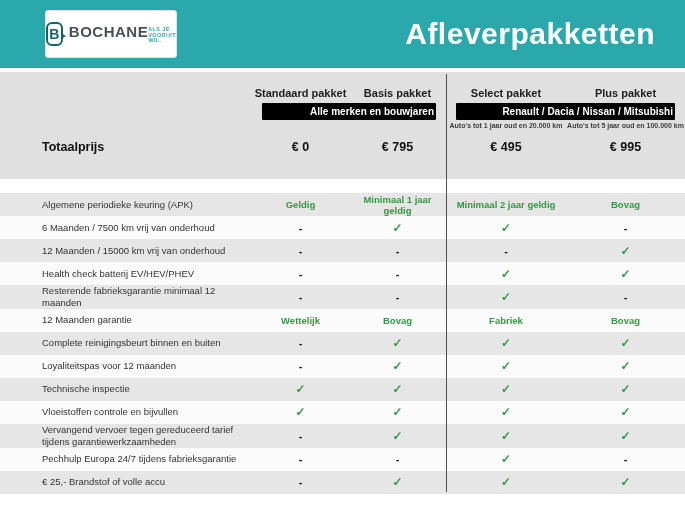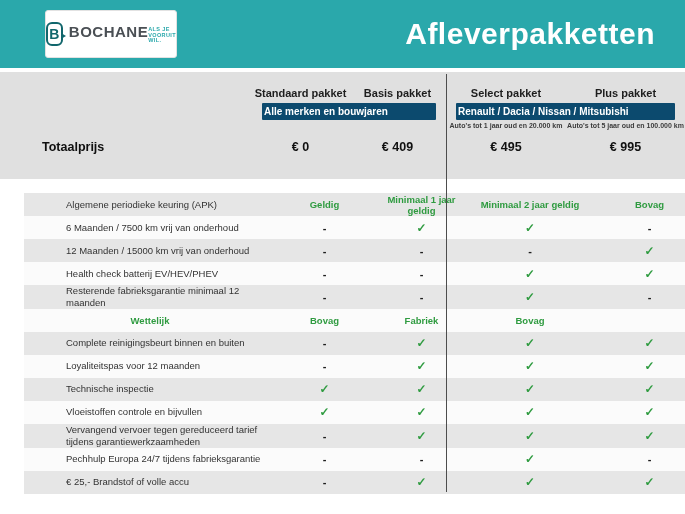--- a/index.html
+++ b/index.html
@@ -73,46 +73,46 @@
   .table-head {
     background: #e0e0e0;
     margin-top: 4px;
     padding-top: 12px;
     padding-bottom: 18px;
   }
   .col-name { font-size: 11px; font-weight: bold; color: #1d1d1d; text-align: center; }
   .head-names { height: 18px; }
   .head-badges { height: 18px; }
   .badge {
-    background: #0c4a6e;
+    background: #000000;
     color: #ffffff;
     font-size: 10px;
     font-weight: bold;
-    text-align: left;
+    text-align: right;
     padding: 3px 2px;
     margin: 0 10px;
     border-radius: 1px;
   }
   .badge-left { grid-column: 2 / span 2; }
   .badge-right { grid-column: 4 / span 2; }
   .head-subs { height: 13px; align-items: start; padding-top: 2px; }
   .sub {
     font-size: 7px;
     font-weight: bold;
     color: #3c3c3c;
     text-align: center;
   }
   .sub-c3 { grid-column: 4; }
   .sub-c4 { grid-column: 5; }
   .totals-row { height: 28px; }
   .totals-label { font-size: 12.5px; font-weight: bold; color: #111; padding-left: 42px; }
   .price { font-size: 12.5px; font-weight: bold; color: #111; text-align: center; }
 
   
-  .rows-wrap { margin-top: 14px; margin-left: 24px; }
+  .rows-wrap { margin-top: 14px; }
   .row { min-height: 23px; }
   .row.odd { background: #e6e6e6; }
   .row.even { background: #fbfbfb; }
   .cell.label {
     font-size: 9.5px;
     color: #333333;
     padding-left: 42px;
     padding-right: 14px;
     line-height: 1.25;
   }
@@ -161,21 +161,21 @@
   <div class="grid head-subs">
     <div></div>
       <div></div>
       <div></div>
     <div class="sub sub-c3">Auto's tot 1 jaar oud en 20.000 km</div>
     <div class="sub sub-c4">Auto's tot 5 jaar oud en 100.000 km</div>
   </div>
   <div class="grid totals-row">
     <div class="totals-label">Totaalprijs</div>
     <div class="price">€ 0</div>
-    <div class="price">€ 409</div>
+    <div class="price">€ 795</div>
     <div class="price">€ 495</div>
     <div class="price">€ 995</div>
   </div>
 </div>
 
 <div class="rows-wrap">
     <div class="grid row odd">
     <div class="cell label">Algemene periodieke keuring (APK)</div>
     <div class="cell val textval">Geldig</div>
     <div class="cell val textval">Minimaal 1 jaar geldig</div>
@@ -204,20 +204,21 @@
     <div class="cell val check">✓</div>
   </div>
     <div class="grid row odd">
     <div class="cell label">Resterende fabrieksgarantie minimaal 12 maanden</div>
     <div class="cell val dash">-</div>
     <div class="cell val dash">-</div>
     <div class="cell val check">✓</div>
     <div class="cell val dash">-</div>
   </div>
     <div class="grid row even">
+    <div class="cell label">12 Maanden garantie</div>
     <div class="cell val textval">Wettelijk</div>
     <div class="cell val textval">Bovag</div>
     <div class="cell val textval">Fabriek</div>
     <div class="cell val textval">Bovag</div>
   </div>
     <div class="grid row odd">
     <div class="cell label">Complete reinigingsbeurt binnen en buiten</div>
     <div class="cell val dash">-</div>
     <div class="cell val check">✓</div>
     <div class="cell val check">✓</div>

